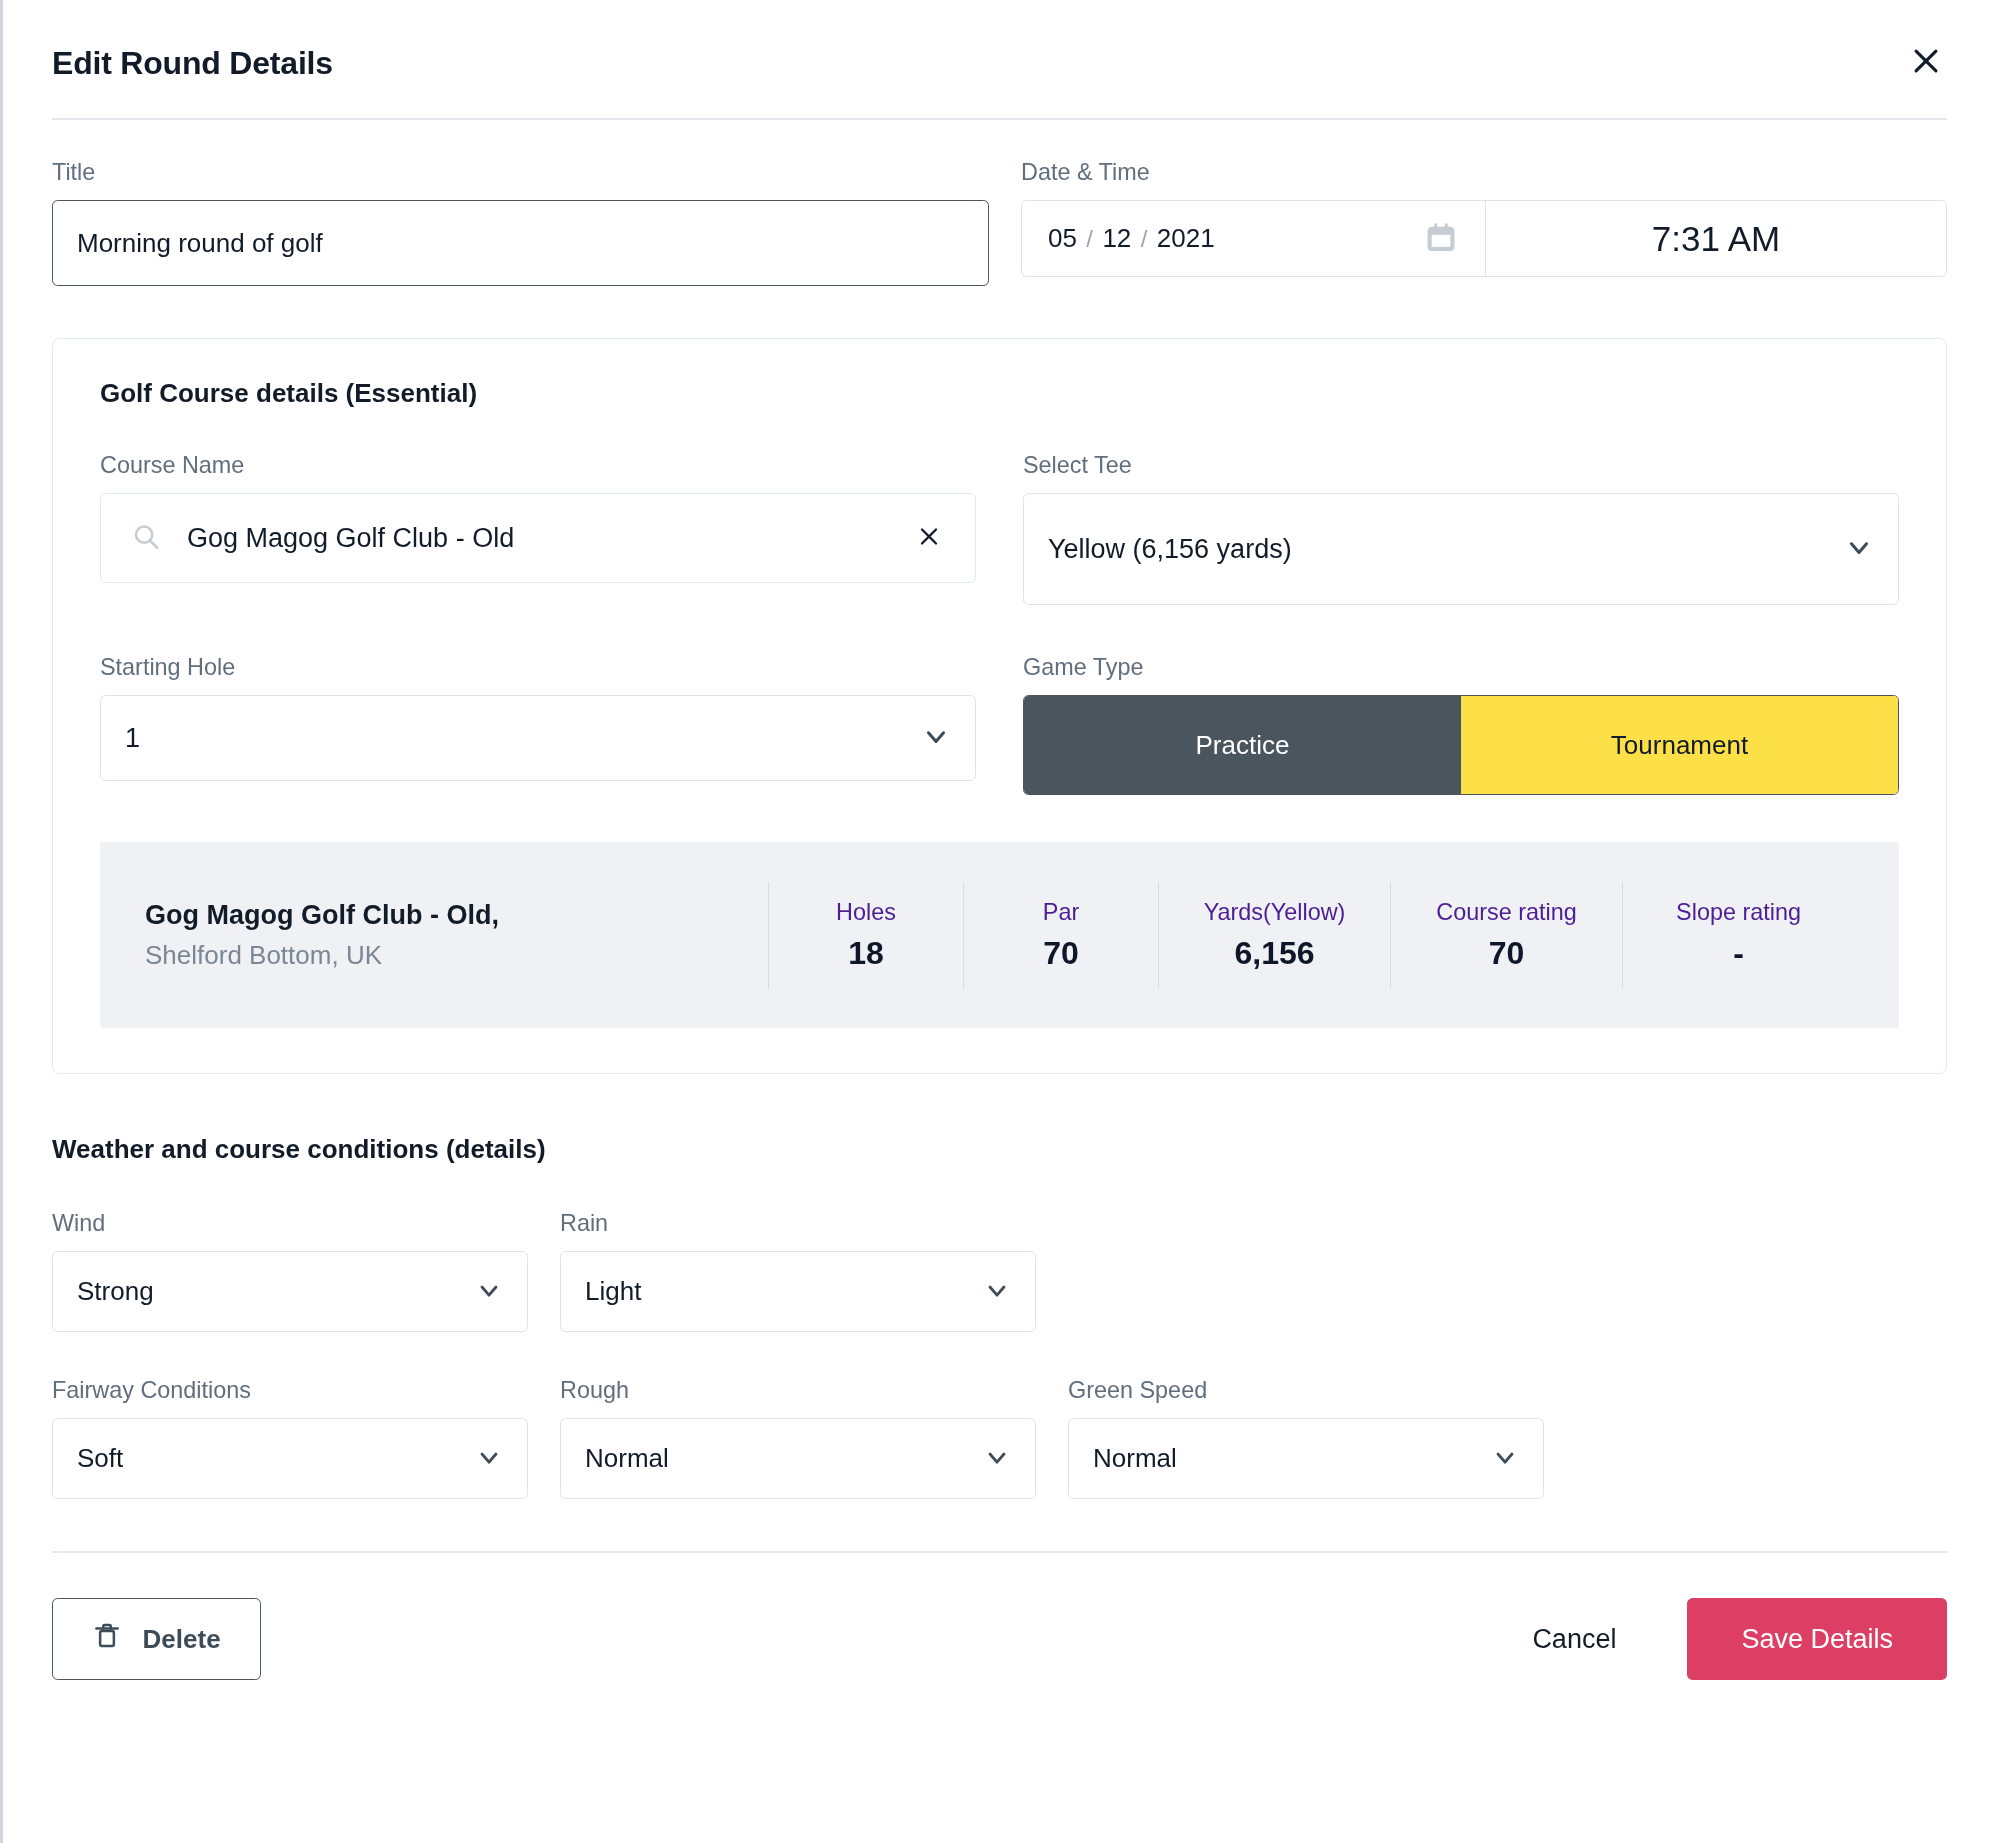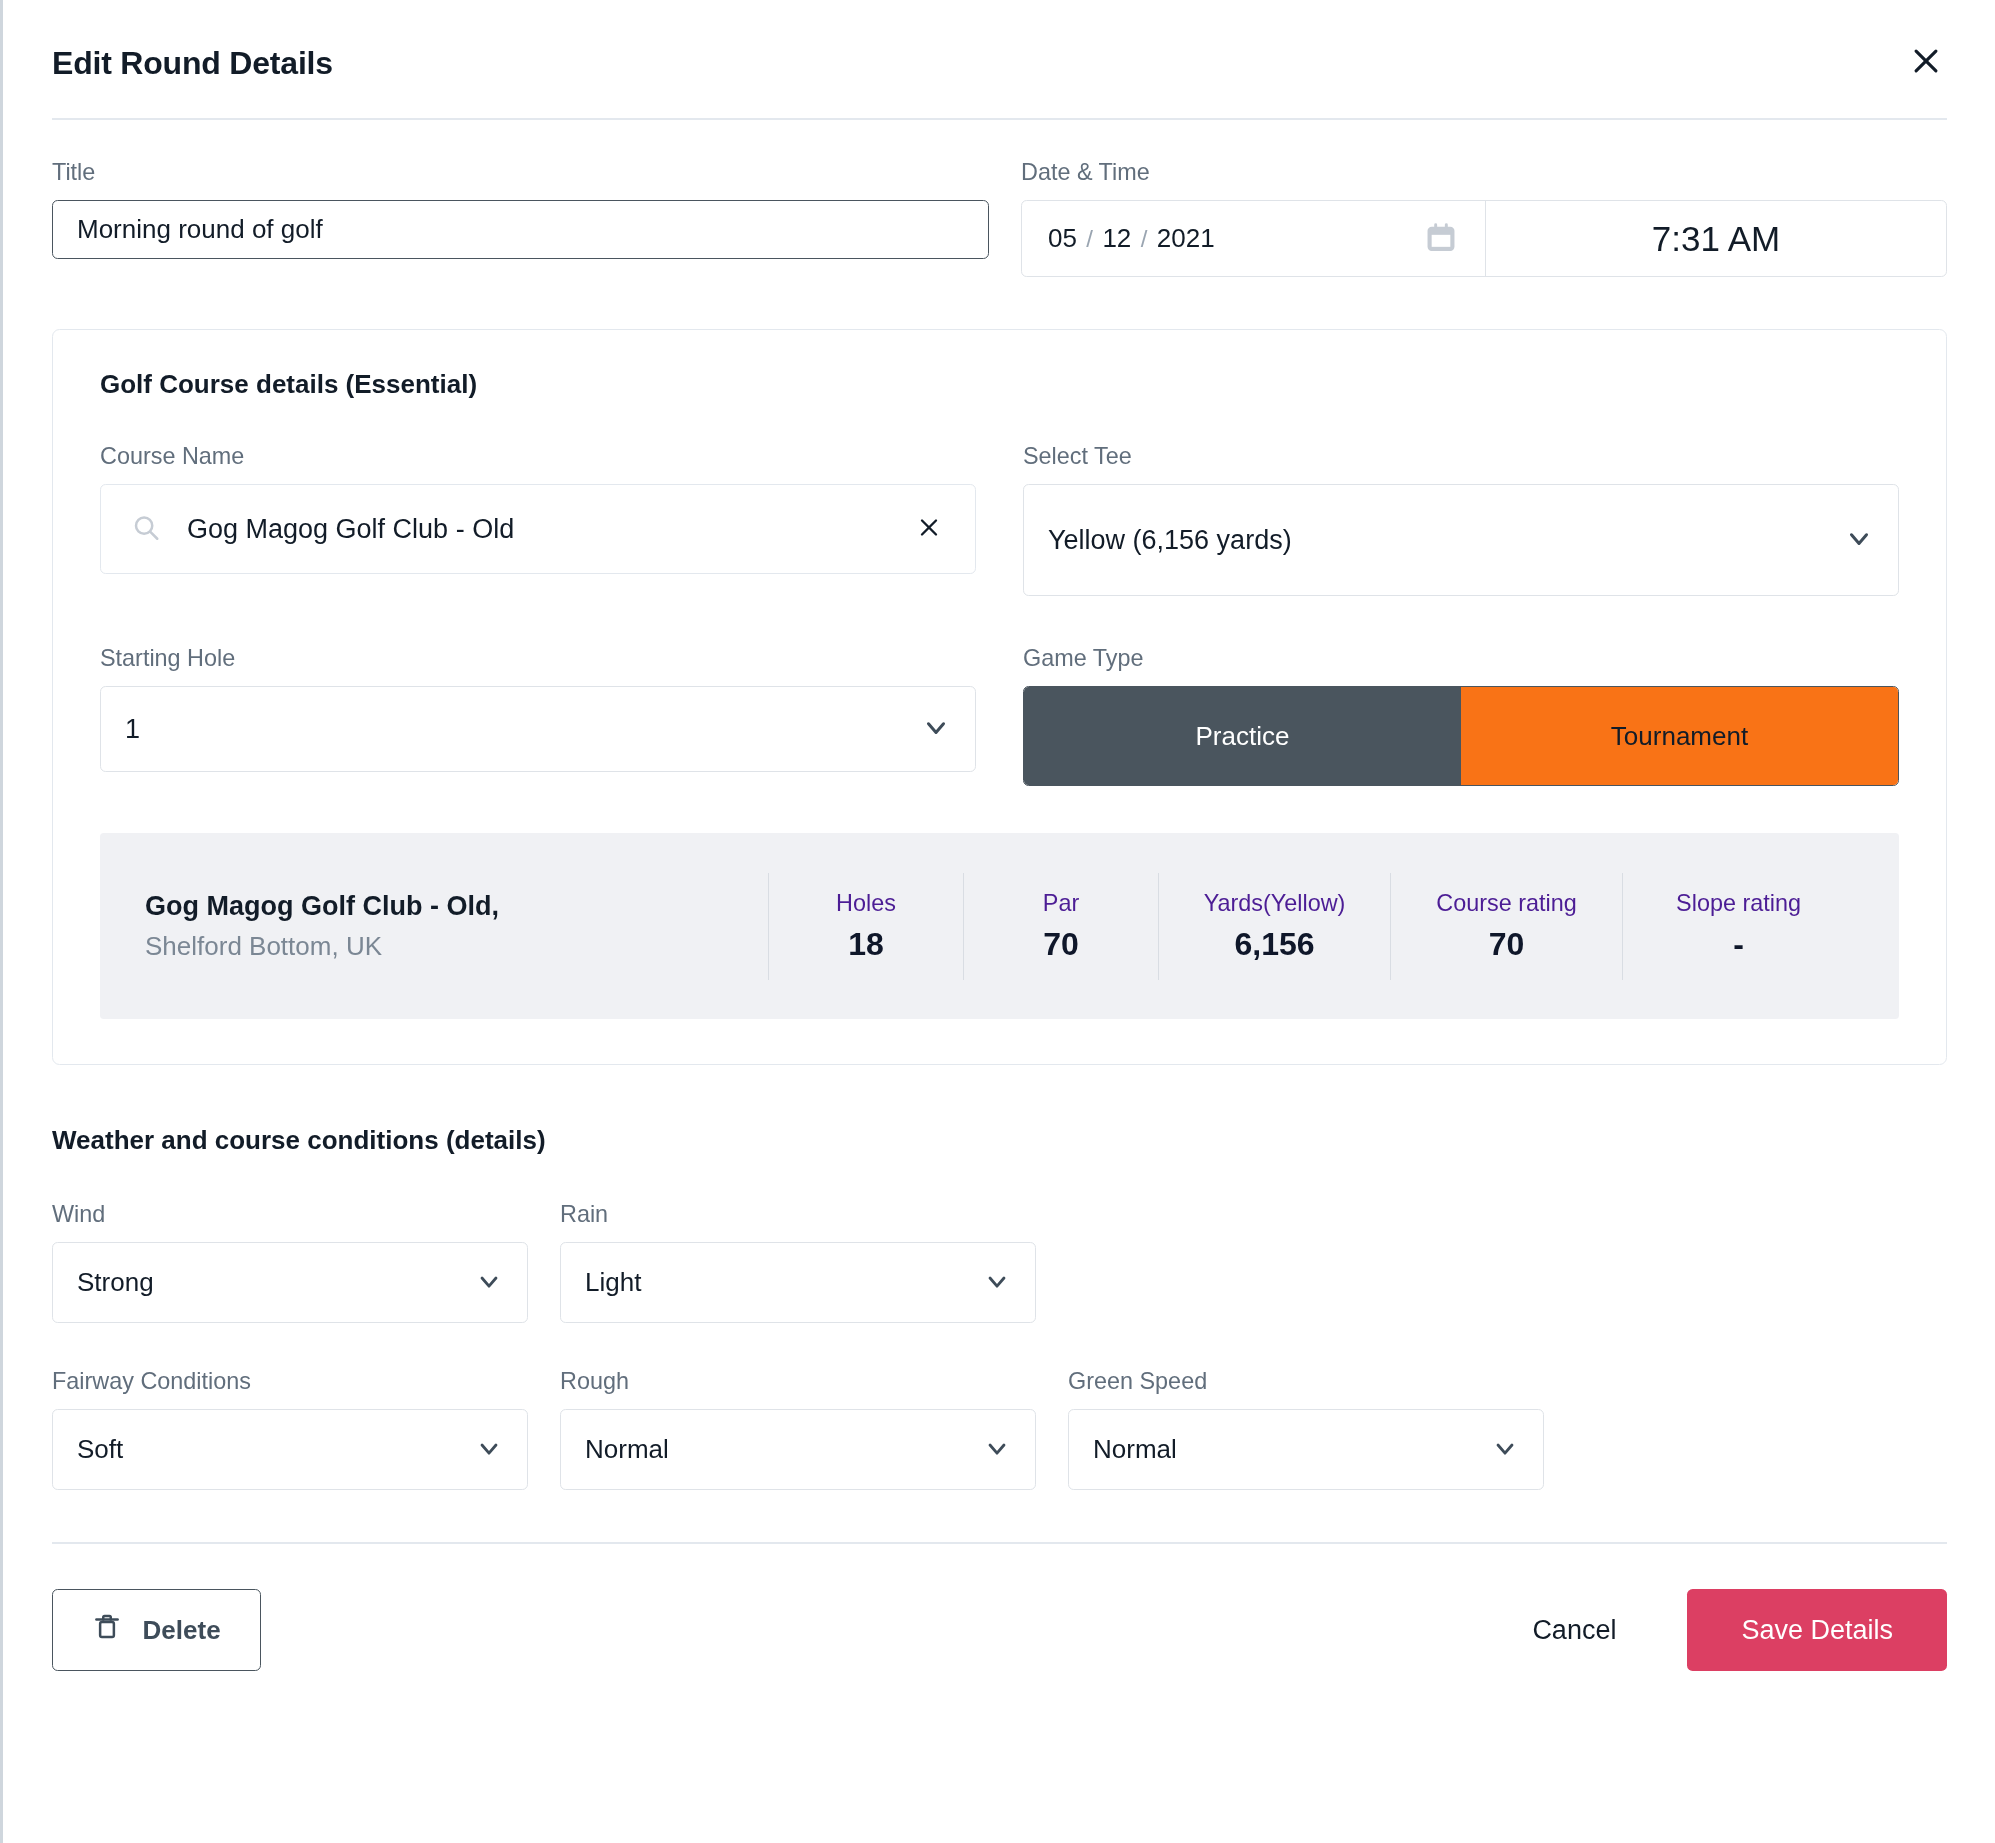--- a/index.html
+++ b/index.html
@@ -51,21 +51,21 @@
 
   
   .field-label {
     font-size: 23.4px;
     color: #616e7c;
     margin-bottom: 14px;
     display: block;
   }
   .text-input {
     width: 100%;
-    height: 59px;
+    height: 86px;
     border: 1.9px solid #4a555e;
     border-radius: 5.6px;
     background: #fff;
     font-size: 26px;
     color: #121c28;
     padding: 0 24px;
     font-family: "Liberation Sans", sans-serif;
     outline: none;
   }
 
@@ -174,21 +174,21 @@
     border-radius: 5.6px;
     overflow: hidden;
   }
   .seg {
     flex: 1;
     display: flex;
     align-items: center;
     justify-content: center;
     font-size: 26px;
     cursor: pointer;
-    background: #f97316;
+    background: #fde047;
     color: #121c28;
   }
   .seg.active {
     background: #4a555e;
     color: #ffffff;
   }
 
   
   .stats {
     margin-top: 47px;

